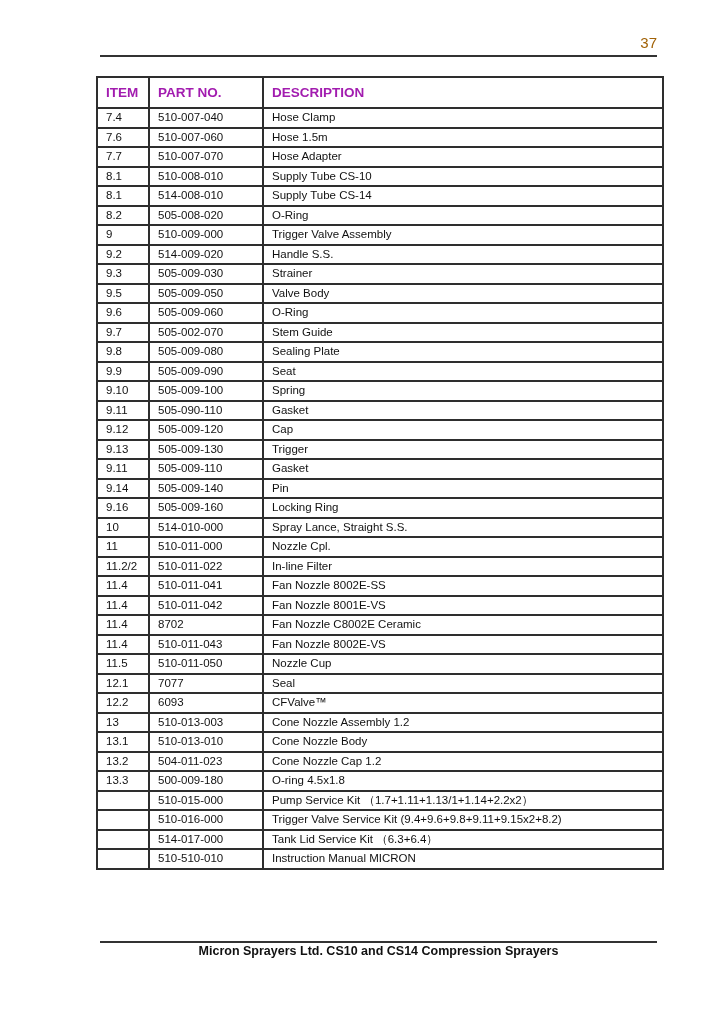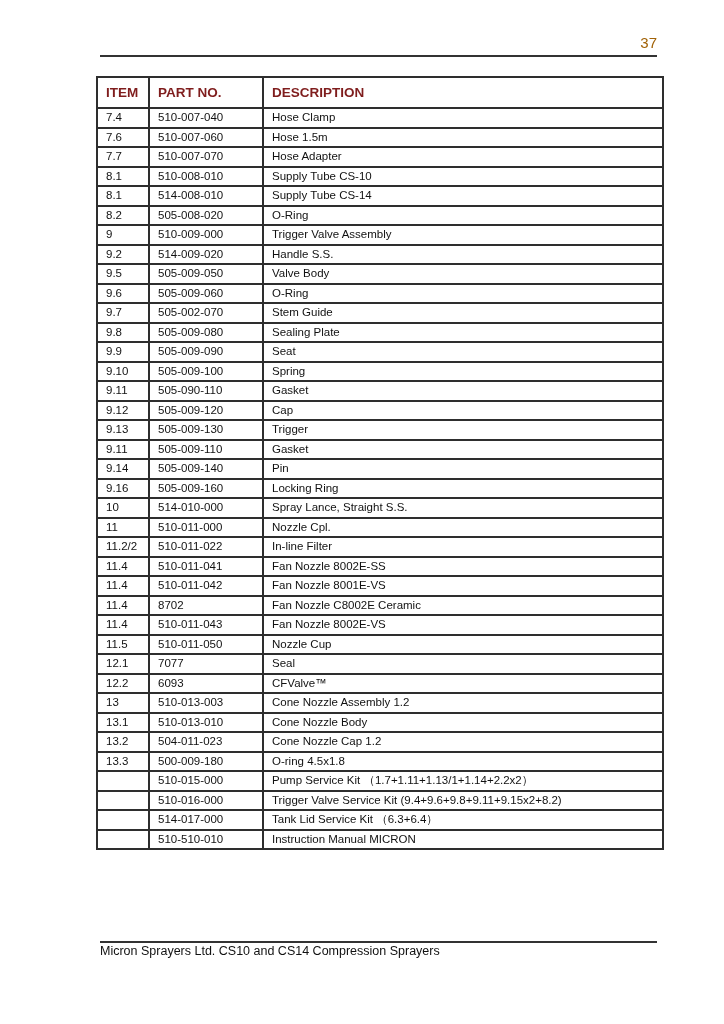--- a/index.html
+++ b/index.html
@@ -44,21 +44,21 @@
   table.parts, .parts th, .parts td {
     border: 2px solid #2e2e2e;
   }
   .parts th {
     height: 29px;
     font-size: 13.5px;
     font-weight: bold;
     text-align: left;
     vertical-align: middle;
     padding: 0 2px 0 8px;
-    color: #7f1d1d;
+    color: #a21caf;
     white-space: nowrap;
     overflow: hidden;
   }
   .parts td {
     height: 17.5px;
     line-height: 17.5px;
     font-size: 11.5px;
     vertical-align: middle;
     padding: 0 2px 0 8px;
     color: #111111;
@@ -71,23 +71,23 @@
     left: 100px;
     width: 557px;
     height: 0;
     border-top: 2px solid #333333;
   }
   .footer-text {
     position: absolute;
     top: 944px;
     left: 100px;
     width: 557px;
-    text-align: left;
+    text-align: center;
     font-size: 12.5px;
-    font-weight: normal;
+    font-weight: bold;
     color: #111111;
   }
 </style>
 </head>
 <body>
 
 <div class="page">
 
   <div class="page-number">37</div>
 
@@ -148,20 +148,25 @@
     <td>510-009-000</td>
     <td>Trigger Valve Assembly</td>
   </tr>
 
   <tr>
     <td>9.2</td>
     <td>514-009-020</td>
     <td>Handle S.S.</td>
   </tr>
 
+  <tr>
+    <td>9.3</td>
+    <td>505-009-030</td>
+    <td>Strainer</td>
+  </tr>
 
 
   <tr>
     <td>9.5</td>
     <td>505-009-050</td>
     <td>Valve Body</td>
   </tr>
 
   <tr>
     <td>9.6</td>

